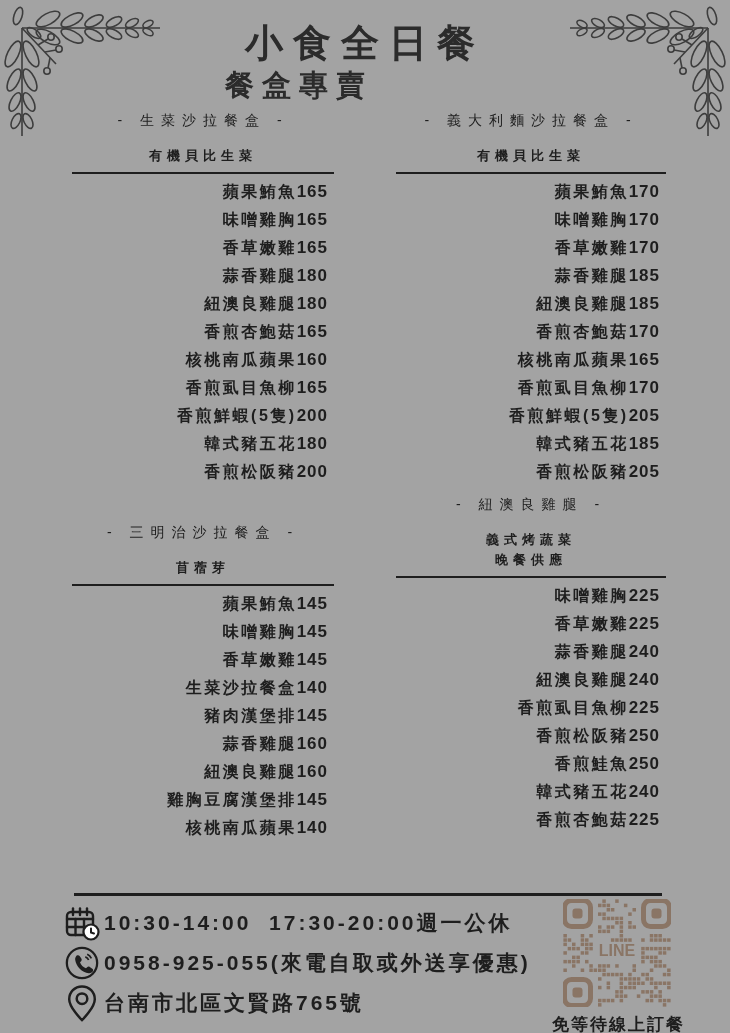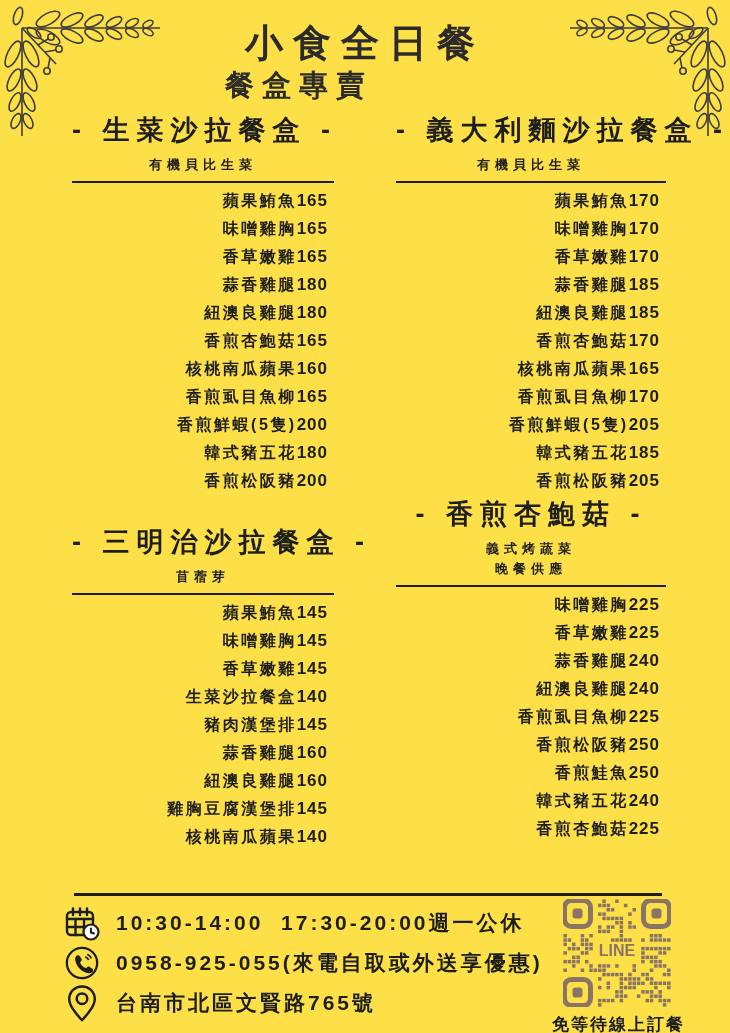--- a/index.html
+++ b/index.html
@@ -1,54 +1,54 @@
 <!DOCTYPE html>
 <html><head>
 <meta charset="utf-8">
 <style>
   * { margin:0; padding:0; box-sizing:border-box; }
   html,body { width:730px; height:1033px; background:#ffffff; overflow:hidden;
     font-family:"Liberation Sans","DejaVu Sans",sans-serif; color:#1e1e1e; }
-  .page { position:relative; width:730px; height:1033px; background:#fde047; }
+  .page { position:relative; width:730px; height:1033px; background:#a3a3a3; }
 
   
   .corner { position:absolute; top:6px; }
   .corner.left  { left:4px; }
   .corner.right { right:4px; transform:scaleX(-1); }
 
   
   .main-title { position:absolute; top:18px; left:0; width:730px; text-align:center;
     font-size:38px; font-weight:600; letter-spacing:10px; color:#2b2b2b;
     font-family:"DejaVu Serif","Liberation Serif",serif; }
   .sub-title  { position:absolute; top:66px; left:0; width:598px; text-align:center;
     font-size:29px; font-weight:600; letter-spacing:8px; color:#2b2b2b;
     font-family:"DejaVu Serif","Liberation Serif",serif; }
 
   
   section.menu { position:absolute; }
   #sec0 { left:72px;  top:112px; width:262px; }
   #sec1 { left:396px; top:112px; width:270px; }
   #sec2 { left:72px;  top:524px; width:262px; }
   #sec3 { left:396px; top:496px; width:270px; }
-  section.menu h2 { text-align:center; font-size:27px; font-weight:700;
+  section.menu h2 { text-align:center; font-size:14px; font-weight:400;
     letter-spacing:7px; white-space:nowrap; }
-  .subs { margin-top:7px; }
+  .subs { margin-top:16px; }
   .subs div { text-align:center; font-size:13px; font-weight:700; letter-spacing:5px;
     line-height:20px; }
   .rule { border-top:2px solid #1e1e1e; margin-top:6px; }
   .items { margin-top:4px; }
   .item-row { display:flex; justify-content:flex-end; align-items:baseline;
     padding:3.5px 6px 3.5px 8px; }
   .item-row .nm { font-size:16px; font-weight:700; letter-spacing:2.5px; }
   .item-row .pr { font-size:17px; font-weight:700; letter-spacing:1px; }
 
   
   .footer-line { position:absolute; left:74px; top:893px; width:588px;
     border-top:3px solid #1e1e1e; }
-  .finfo { position:absolute; left:62px; display:flex; align-items:center; gap:14px; }
+  .finfo { position:absolute; left:62px; display:flex; align-items:center; gap:2px; }
   .finfo.r1 { top:903px; }
   .finfo.r2 { top:943px; }
   .finfo.r3 { top:983px; }
   .finfo .ic { width:40px; height:40px; flex:0 0 40px; display:flex;
     align-items:center; justify-content:center; }
   .finfo span { font-size:21px; font-weight:800; letter-spacing:3px; white-space:pre; }
 
   
   .qr-wrap { position:absolute; left:552px; top:899px; width:130px; text-align:center; }
   .qr-svg { display:block; margin:0 auto; }
@@ -279,21 +279,21 @@
           <span class="pr">145</span>
         </div>
         <div class="item-row">
           <span class="nm">核桃南瓜蘋果</span>
           <span class="pr">140</span>
         </div>
       </div>
   </section>
 
   <section class="menu" id="sec3">
-    <h2>- 香煎杏鮑菇 -</h2>
+    <h2>- 紐澳良雞腿 -</h2>
     <div class="subs">
         <div>義式烤蔬菜</div>
         <div>晚餐供應</div>
       </div>
     <div class="rule"></div>
     <div class="items">
         <div class="item-row">
           <span class="nm">味噌雞胸</span>
           <span class="pr">225</span>
         </div>

